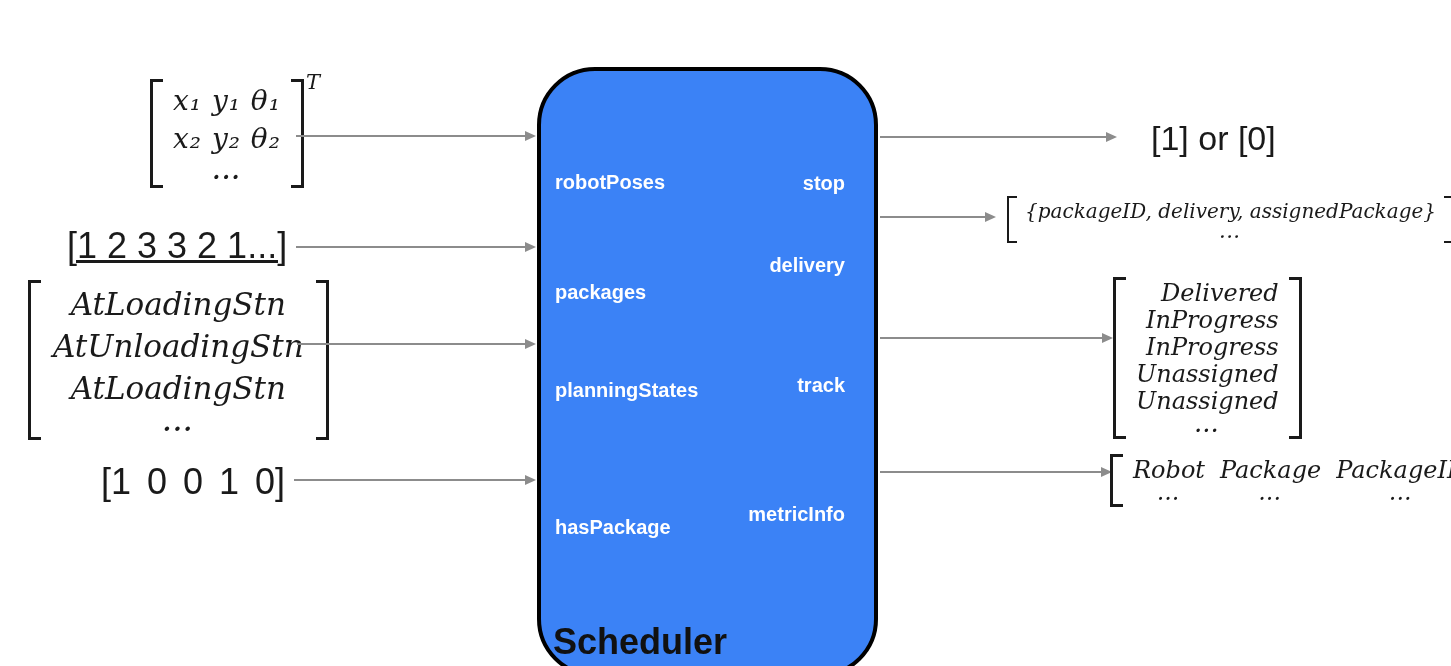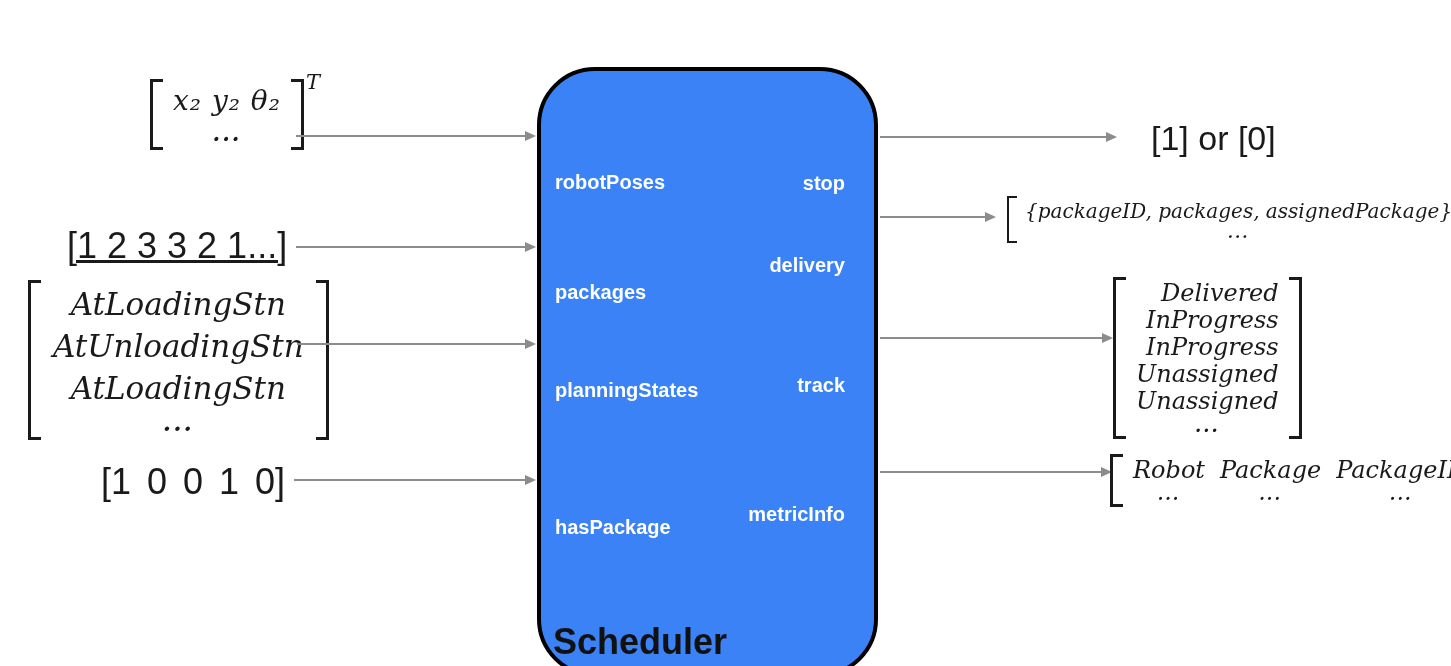--- a/index.html
+++ b/index.html
@@ -65,20 +65,21 @@
          font-size:36px;line-height:36px;font-weight:bold;color:#111;}
 </style>
 </head>
 <body>
 
 <div class="canvas">
 
   <div class="matrix math" id="m-pose">
     <span class="brk bl"></span>
     <div class="mrows">
+      <div class="mrow">x₁ y₁ θ₁</div>
       <div class="mrow">x₂ y₂ θ₂</div>
       <div class="mdots">...</div>
     </div>
     <span class="brk br"></span>
     <span class="sup">T</span>
   </div>
 
   <div class="svalue" id="v-packages">[1 2 3 3 2 1...]</div>
 
   <div class="matrix math" id="m-states">
@@ -137,21 +138,21 @@
   <div class="arrow" style="left:880px;top:467px;width:232px;">
     <span class="shaft"></span>
     <span class="head"></span>
   </div>
 
   <div class="svalue" id="v-stop">[1] or [0]</div>
 
   <div class="matrix math thin" id="m-delivery">
     <span class="brk bl"></span>
     <div class="mrows">
-      <div class="mrow">{packageID, packages, assignedPackage}</div>
+      <div class="mrow">{packageID, delivery, assignedPackage}</div>
       <div class="mdots">...</div>
     </div>
     <span class="brk br"></span>
   </div>
 
   <div class="matrix math" id="m-track">
     <span class="brk bl"></span>
     <div class="mrows">
       <div class="mrow">Delivered</div>
       <div class="mrow">InProgress</div>

